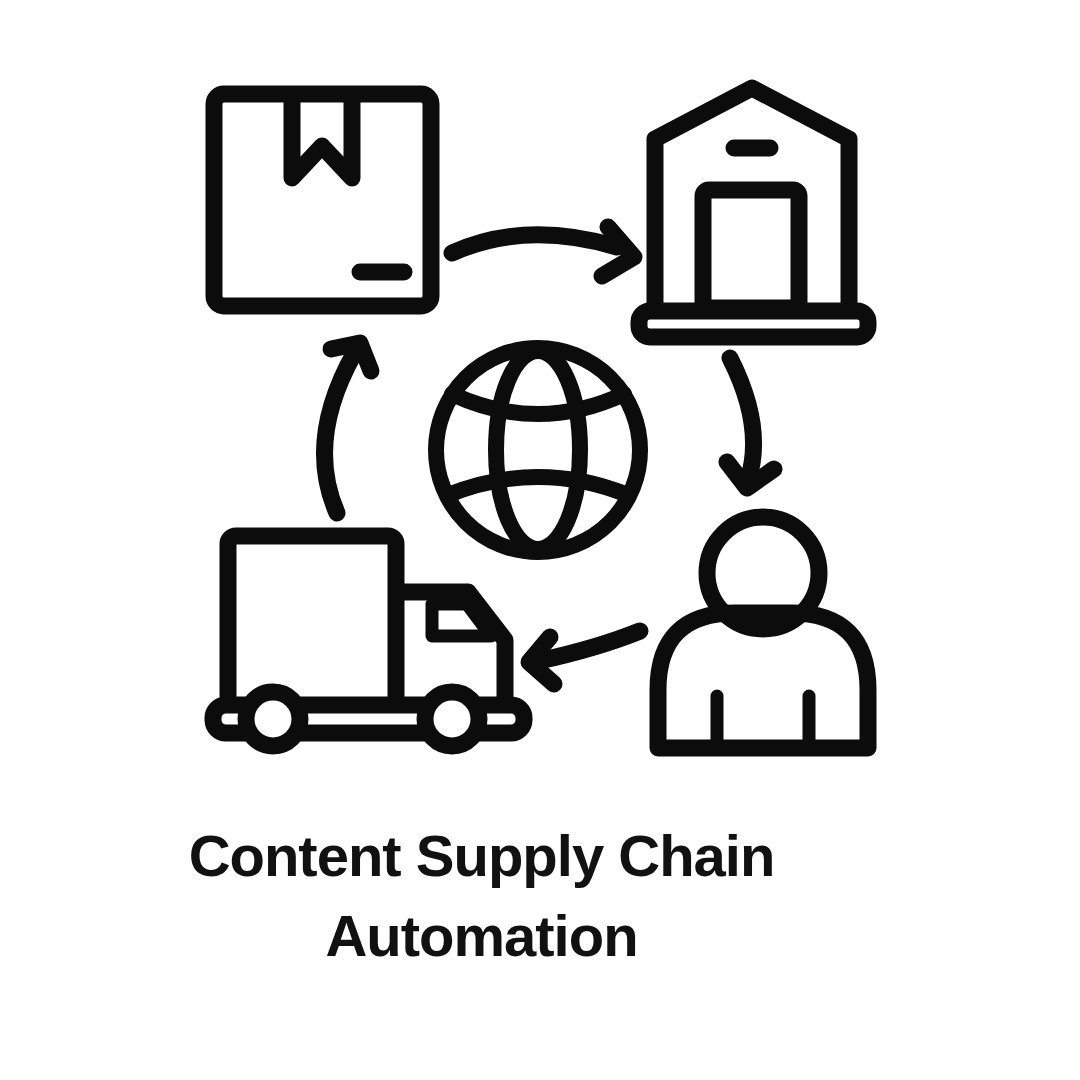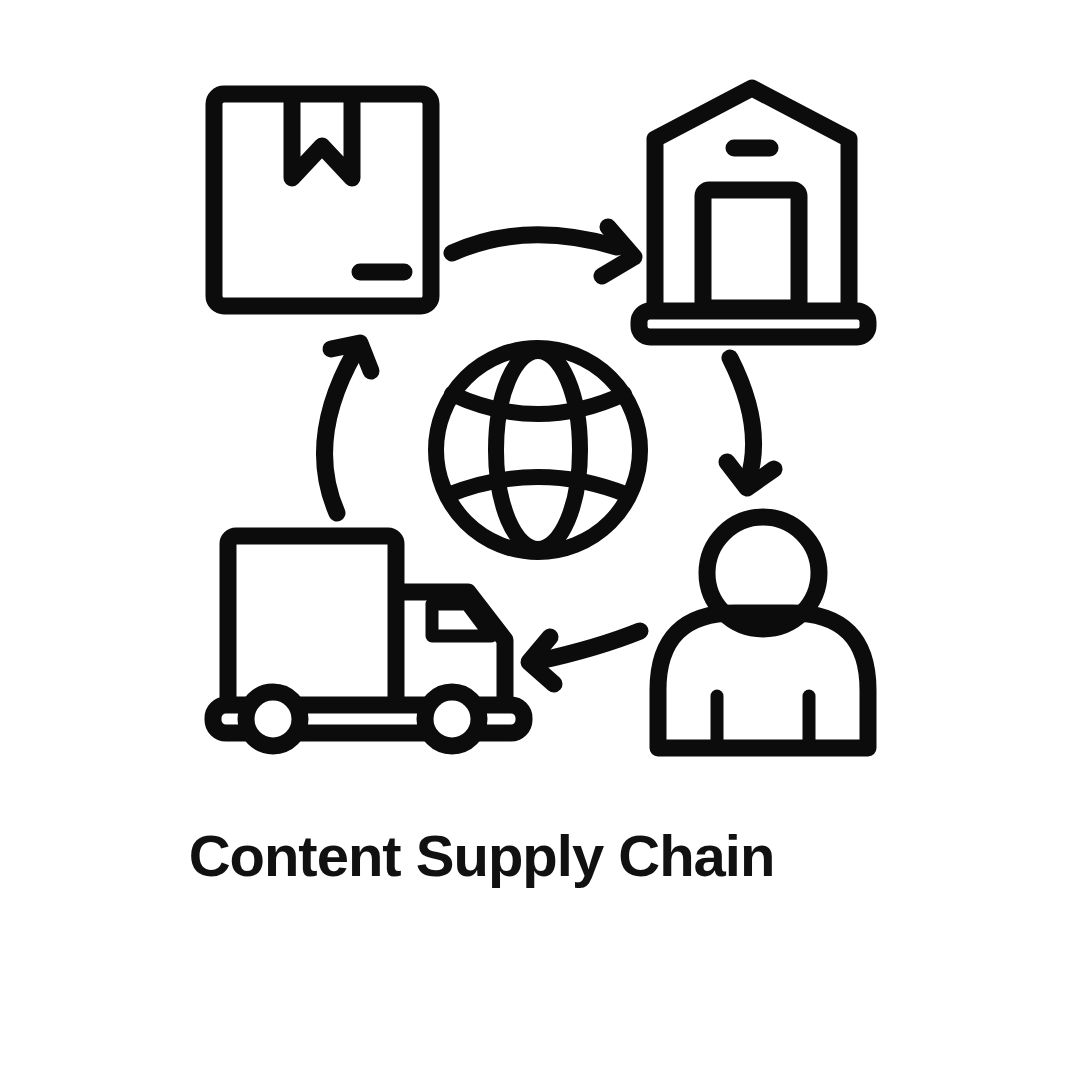--- a/index.html
+++ b/index.html
@@ -107,15 +107,16 @@
 
     <g>
       <path class="ink" d="M 337 513 Q 305 440 355 352" stroke-width="17"></path>
       <path class="ink" d="M 331 349 L 360 343 L 371 371" stroke-width="17"></path>
     </g>
 
   </svg>
 
   <div class="title">
     <div>Content Supply Chain</div>
+    <div>Automation</div>
   </div>
 
 </div>
 
 </body></html>

